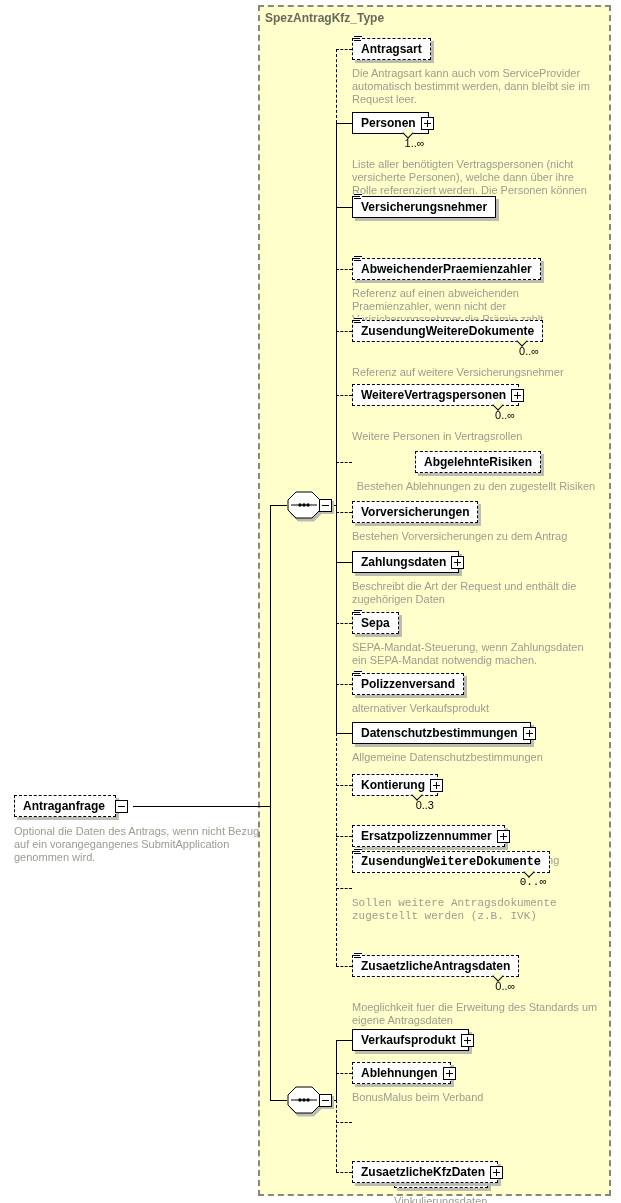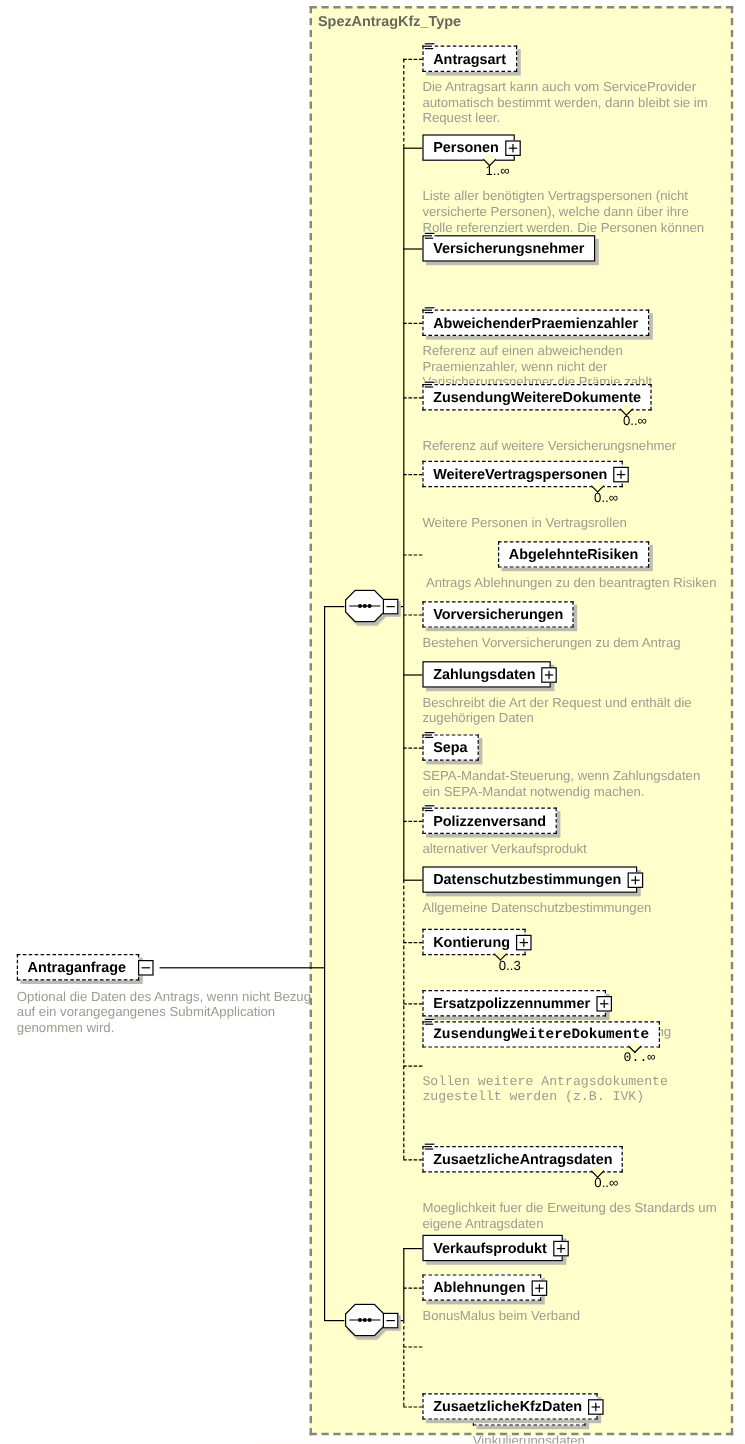--- a/index.html
+++ b/index.html
@@ -182,21 +182,21 @@
         </div><div class="occurs">0..∞</div></div><div class="desc">Referenz auf weitere Versicherungsnehmer</div></div>
     <div class="hline dash" style="left: 336px; top: 395px; width: 16px;"></div>
     <div class="el" style="top: 384px;"><div class="boxcol"><div class="box dashed multiple">
           <span class="lbl">WeitereVertragspersonen</span>
           <span class="plus"></span>
           <span class="chev"></span>
         </div><div class="occurs">0..∞</div></div><div class="desc">Weitere Personen in Vertragsrollen</div></div>
     <div class="hline dash" style="left: 336px; top: 462px; width: 16px;"></div>
     <div class="el" style="top: 451px; text-align: center;"><div class="boxcol"><div class="box dashed">
           <span class="lbl">AbgelehnteRisiken</span>
-        </div></div><div class="desc">Antrags Ablehnungen zu den beantragten Risiken</div></div>
+        </div></div><div class="desc">Bestehen Ablehnungen zu den zugestellt Risiken</div></div>
     <div class="hline dash" style="left: 336px; top: 512px; width: 16px;"></div>
     <div class="el" style="top: 501px;"><div class="boxcol"><div class="box dashed">
           <span class="lbl">Vorversicherungen</span>
         </div></div><div class="desc">Bestehen Vorversicherungen zu dem Antrag</div></div>
     <div class="hline" style="left: 336px; top: 562px; width: 16px;"></div>
     <div class="el" style="top: 551px;"><div class="boxcol"><div class="box">
           <span class="lbl">Zahlungsdaten</span>
           <span class="plus"></span>
         </div></div><div class="desc">Beschreibt die Art der Request und enthält die zugehörigen Daten</div></div>
     <div class="hline dash" style="left: 336px; top: 623px; width: 16px;"></div>

